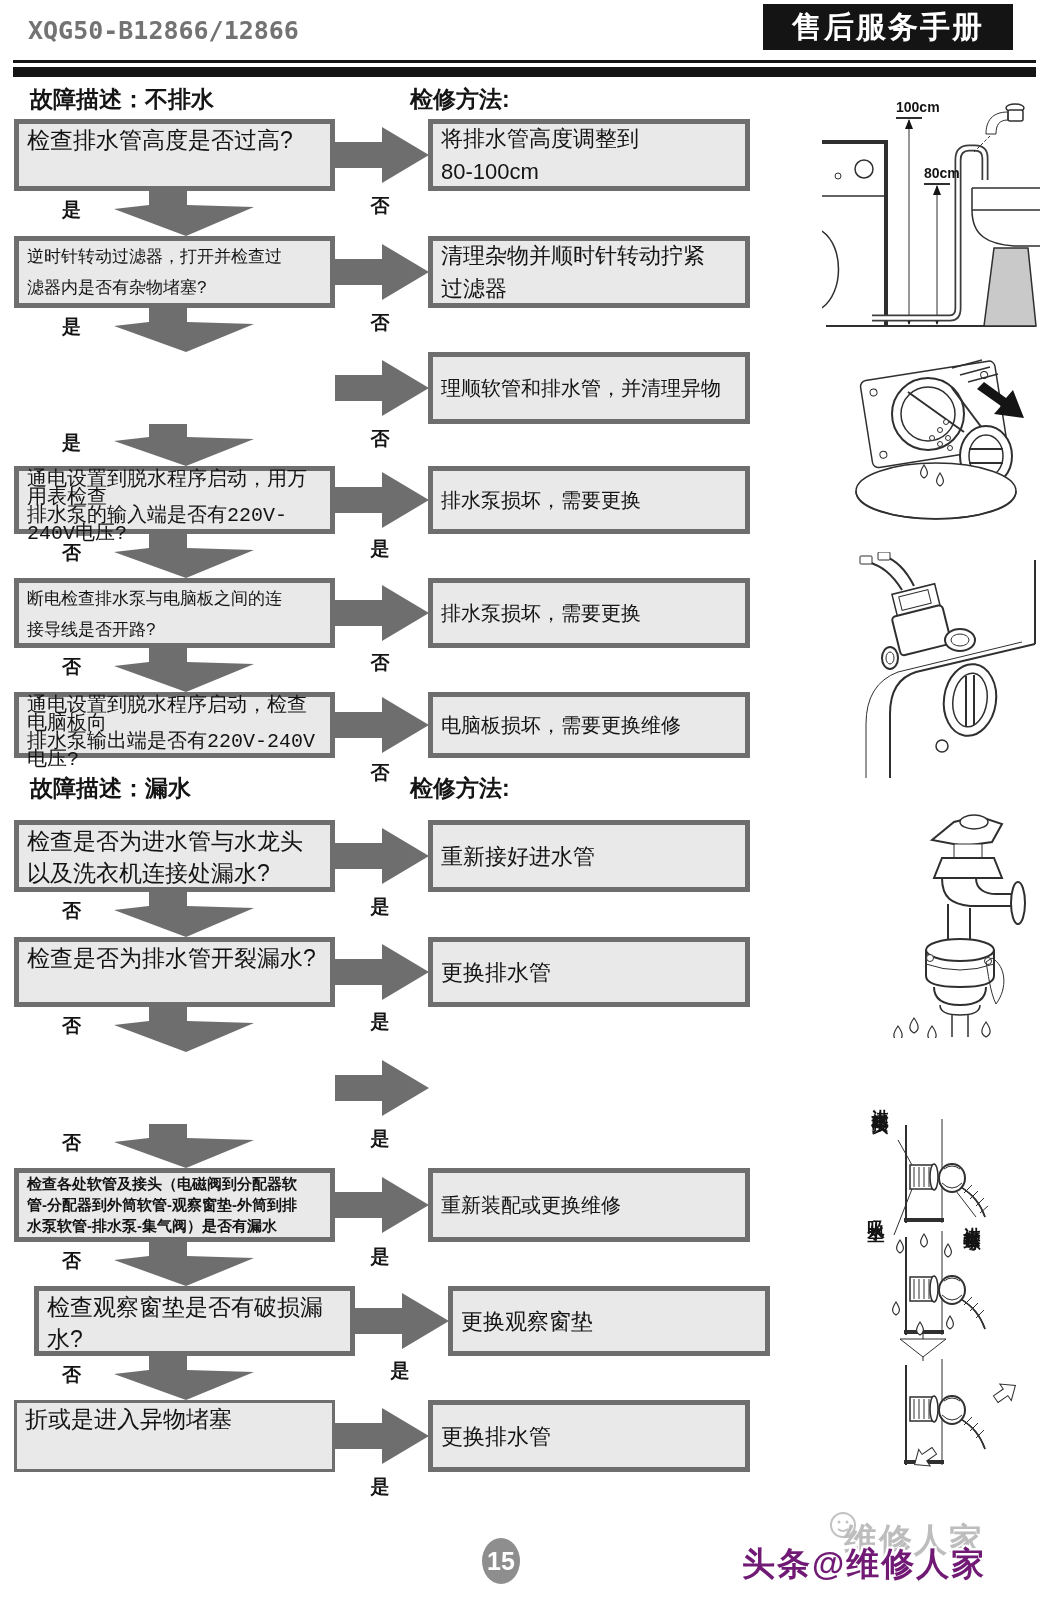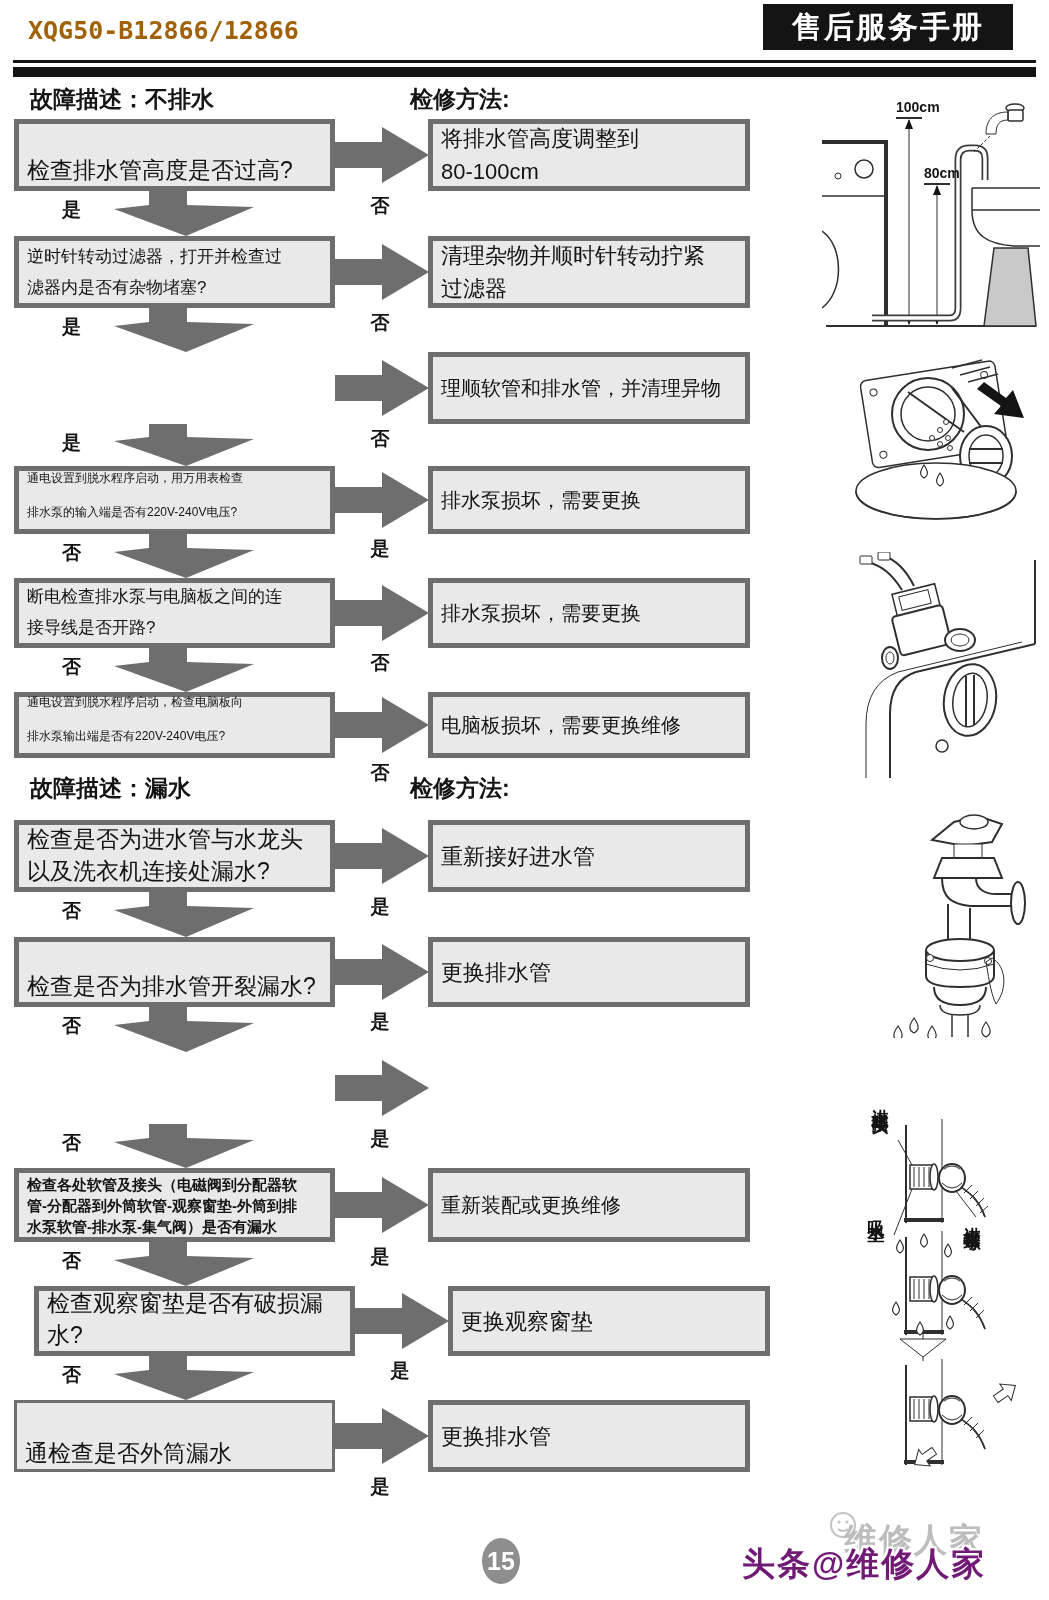--- a/index.html
+++ b/index.html
@@ -1,37 +1,37 @@
 <!DOCTYPE html>
 <html><head>
 <meta charset="utf-8">
 <style>
   html,body{margin:0;padding:0;background:#fff;}
   .page{position:relative;width:1049px;height:1600px;background:#fff;overflow:hidden;
         font-family:"Liberation Sans","DejaVu Sans",sans-serif;color:#141414;}
   
   .model{position:absolute;left:28px;top:16px;font-family:"DejaVu Sans Mono",monospace;
-         font-weight:bold;font-size:25px;letter-spacing:0px;color:#a16207;}
+         font-weight:bold;font-size:25px;letter-spacing:0px;color:#737373;}
   .badge{position:absolute;left:763px;top:4px;width:250px;height:46px;background:#141414;
          color:#fff;font-weight:bold;font-size:30px;display:flex;align-items:center;justify-content:center;letter-spacing:2px;}
   .rule-thin{position:absolute;left:13px;top:60px;width:1023px;height:3px;background:#141414;}
   .rule-thick{position:absolute;left:13px;top:67px;width:1023px;height:10px;background:#141414;}
   
   .sec-title{position:absolute;font-size:23px;font-weight:bold;color:#141414;}
   
   .row{position:absolute;left:14px;width:1021px;}
   .q-box{position:absolute;left:0;top:0;width:321px;height:100%;background:#e9e9e9;
-         border:5px solid #6e6e6e;box-sizing:border-box;display:flex;align-items:flex-end;}
+         border:5px solid #6e6e6e;box-sizing:border-box;display:flex;align-items:flex-start;}
   .a-box{position:absolute;left:414px;top:0;width:322px;height:100%;background:#e9e9e9;
          border:5px solid #6e6e6e;box-sizing:border-box;display:flex;align-items:center;}
   .thin-border{border-width:3px;}
   .q-text,.a-text{padding:0 8px;white-space:pre-line;color:#141414;}
   .q-big .q-text{font-size:23px;line-height:32px;}
   .q-normal .q-text{font-size:17px;line-height:31px;}
-  .q-small .q-text{font-size:12px;line-height:34px;}
+  .q-small .q-text{font-size:20px;line-height:18px;font-family:Liberation Mono, monospace;}
   .q-tiny .q-text{font-size:15px;line-height:21px;font-weight:600;}
   .a-big .a-text{font-size:22px;line-height:33px;}
   .a-mid .a-text{font-size:20px;line-height:31px;}
   .h-arrow{position:absolute;left:321px;}
   .h-label{position:absolute;left:336px;width:60px;text-align:center;font-size:19px;font-weight:600;}
   .zone{position:absolute;left:14px;width:420px;}
   .v-label{position:absolute;left:48px;top:6px;font-size:19px;font-weight:600;}
   .v-arrow{position:absolute;left:100px;top:0;}
   
   .fig{position:absolute;}
@@ -270,21 +270,21 @@
   </div>
   <div class="zone" style="top:1356px;height:44px;">
     <span class="v-label">否</span>
     <svg class="v-arrow" width="145" height="44">
         <polygon points="35,0 73,0 73,14 140,16 72,44 0,18 35,14" fill="#6e6e6e"></polygon>
       </svg>
   </div>
 
   <div class="row q-big a-big" style="top:1400px;height:72px;">
     <div class="q-box thin-border">
-        <span class="q-text">通检查是否外筒漏水</span>
+        <span class="q-text">折或是进入异物堵塞</span>
       </div>
     <svg class="h-arrow" style="top:8px;" width="94" height="56">
         <polygon points="0,15 47,15 47,0 94,28 47,56 47,41 0,41" fill="#6e6e6e"></polygon>
       </svg>
     <span class="h-label" style="top:74px;">是</span>
     <div class="a-box">
         <span class="a-text">更换排水管</span>
       </div>
   </div>
 

